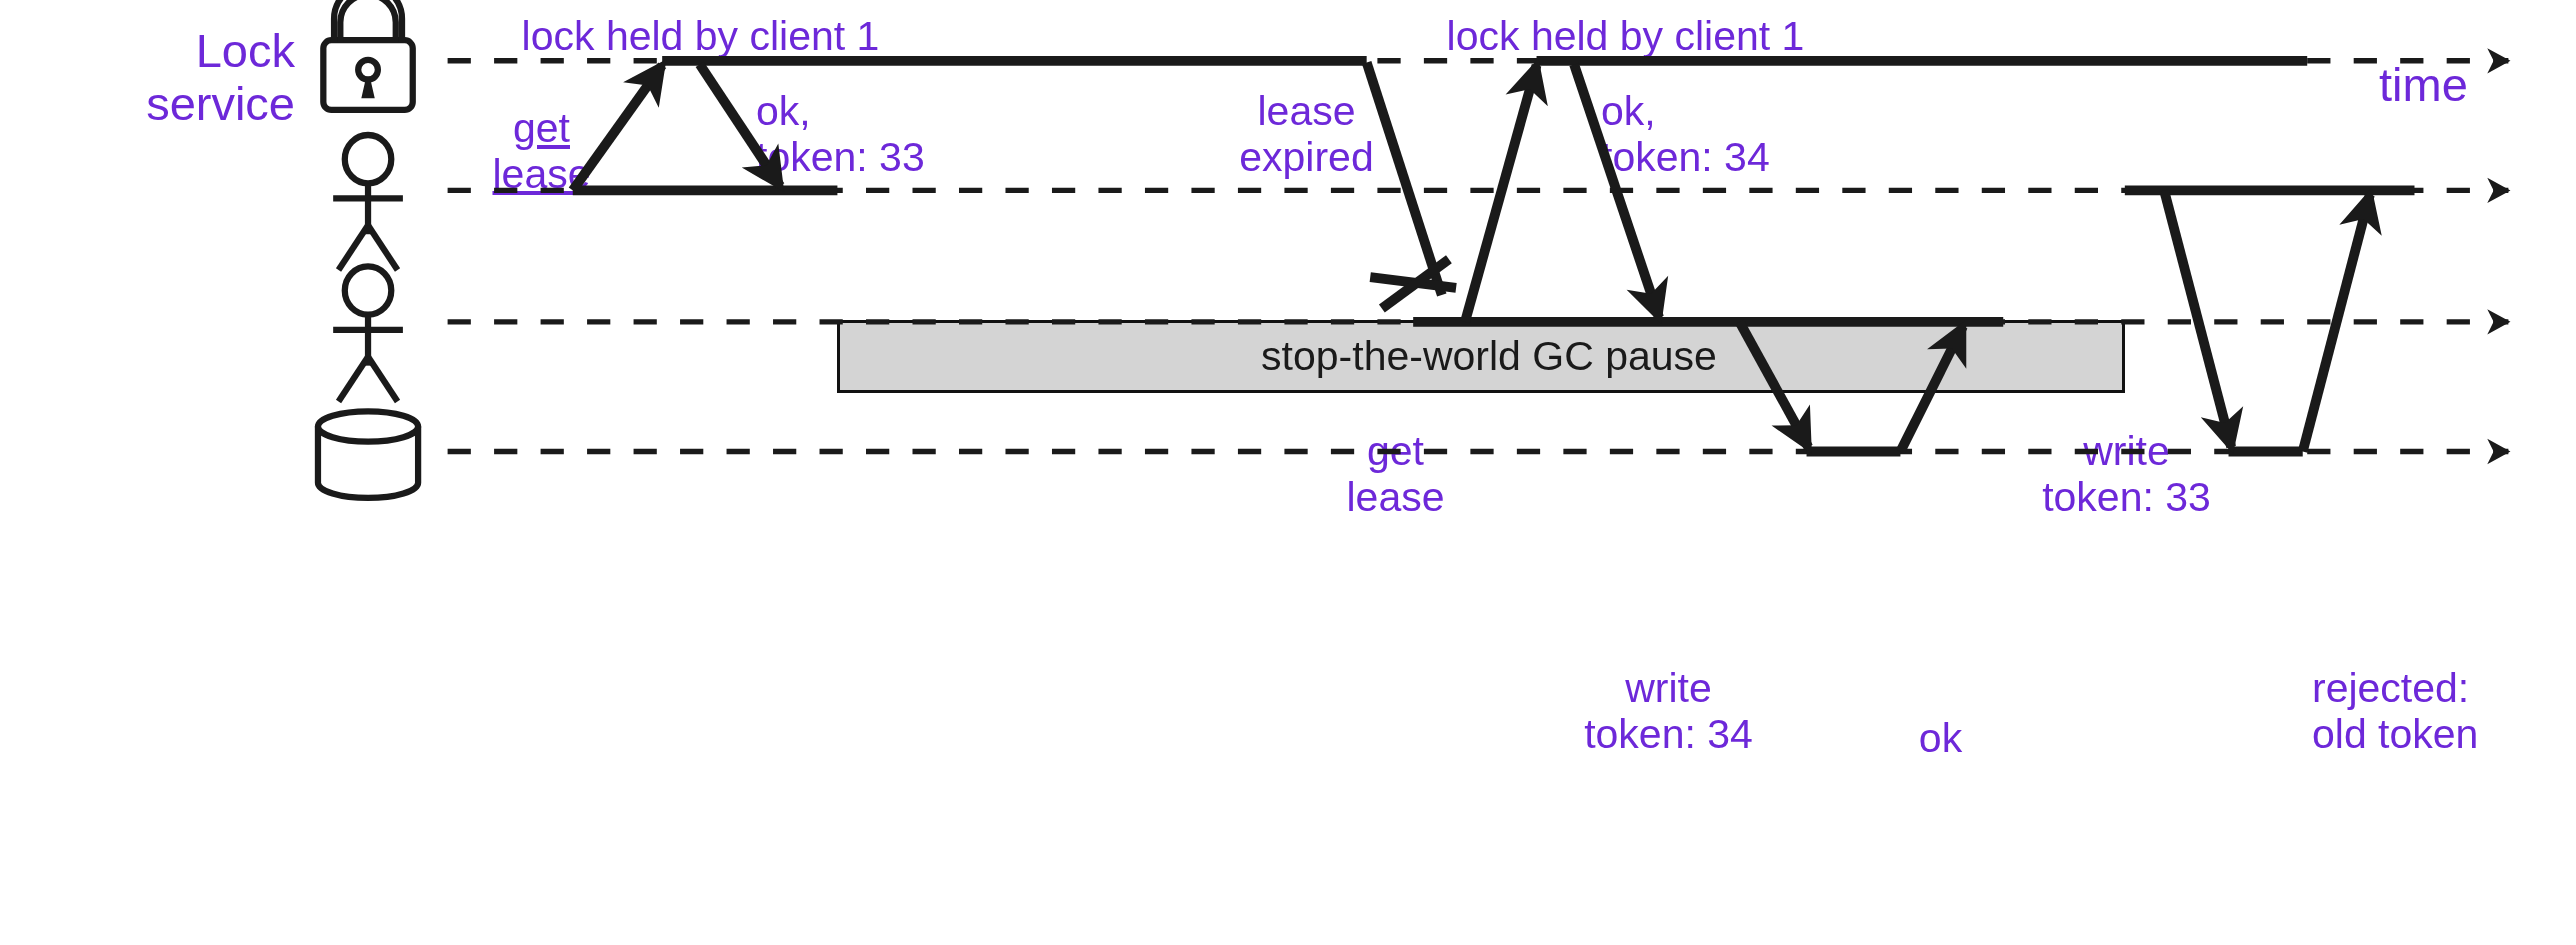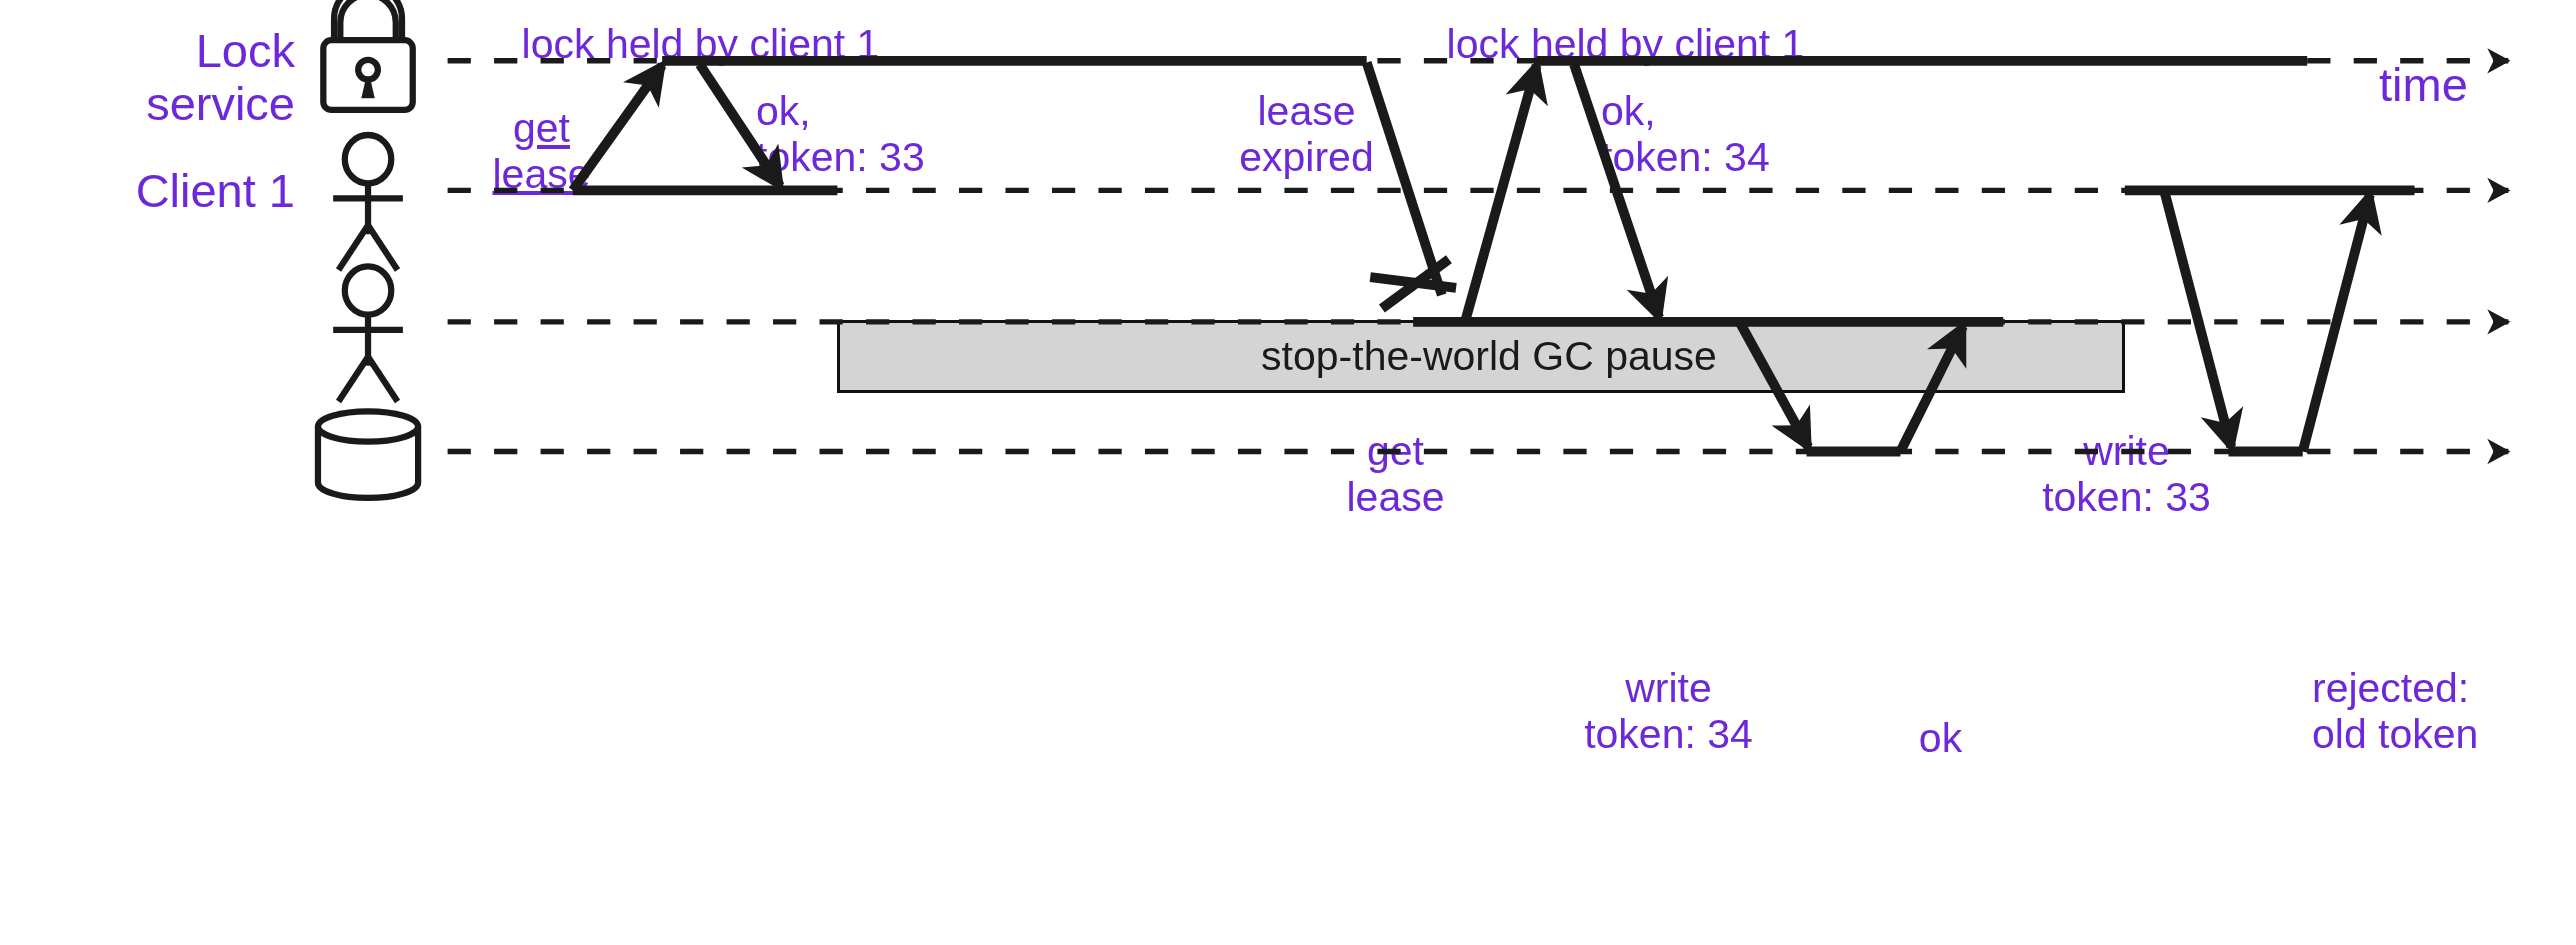--- a/index.html
+++ b/index.html
@@ -3,33 +3,32 @@
 <meta charset="utf-8">
 <style>
   html,body{margin:0;padding:0;background:#fff;}
   body{width:2576px;height:945px;font-family:"Liberation Sans",sans-serif;color:#1a1a1a;overflow:hidden;}
   #stage{position:relative;width:2576px;height:945px;}
   svg#diagram{position:absolute;left:0;top:0;width:2576px;height:945px;}
   .lbl{position:absolute;font-family:"Liberation Sans",sans-serif;color:#6d28d9;white-space:pre;line-height:1.12;}
   .rowname{font-size:47px;text-align:right;}
   .msg{font-size:41px;}
   .msg.c{text-align:center;}
-  .toplbl{font-size:41px;text-align:center;margin-top:8px;}
+  .toplbl{font-size:41px;text-align:center;}
   .timelbl{font-size:47px;}
   .gctext{font-size:41px;text-align:center;width:100%;}
   .gcbox{position:absolute;background:#d4d4d4;border:3.6px solid #111;box-sizing:border-box;display:flex;align-items:center;justify-content:center;padding-left:16px;}
 </style>
 </head>
 <body>
 
 <div id="stage">
 
   <div class="lbl rowname" style="left:18px;top:25px;width:277px;">Lock
 service</div>
-  <div class="lbl rowname" style="left:18px;top:165px;width:277px;">Client 1</div>
 
   <div class="lbl toplbl" style="left:495px;top:14.3px;width:411px;">lock held by client 1</div>
   <div class="lbl toplbl" style="left:1420px;top:14.3px;width:411px;">lock held by client 1</div>
   <div class="lbl timelbl" style="left:2379px;top:14.3px;margin-top:45px;">time</div>
 
   <div class="lbl msg c" style="left:470px;top:106px;width:143px;text-decoration:underline;">get
 lease</div>
   <div class="lbl msg" style="left:756px;top:89px;width:295px;">ok,
 token: 33</div>
   <div class="lbl msg c" style="left:1199px;top:89px;width:215px;">lease

